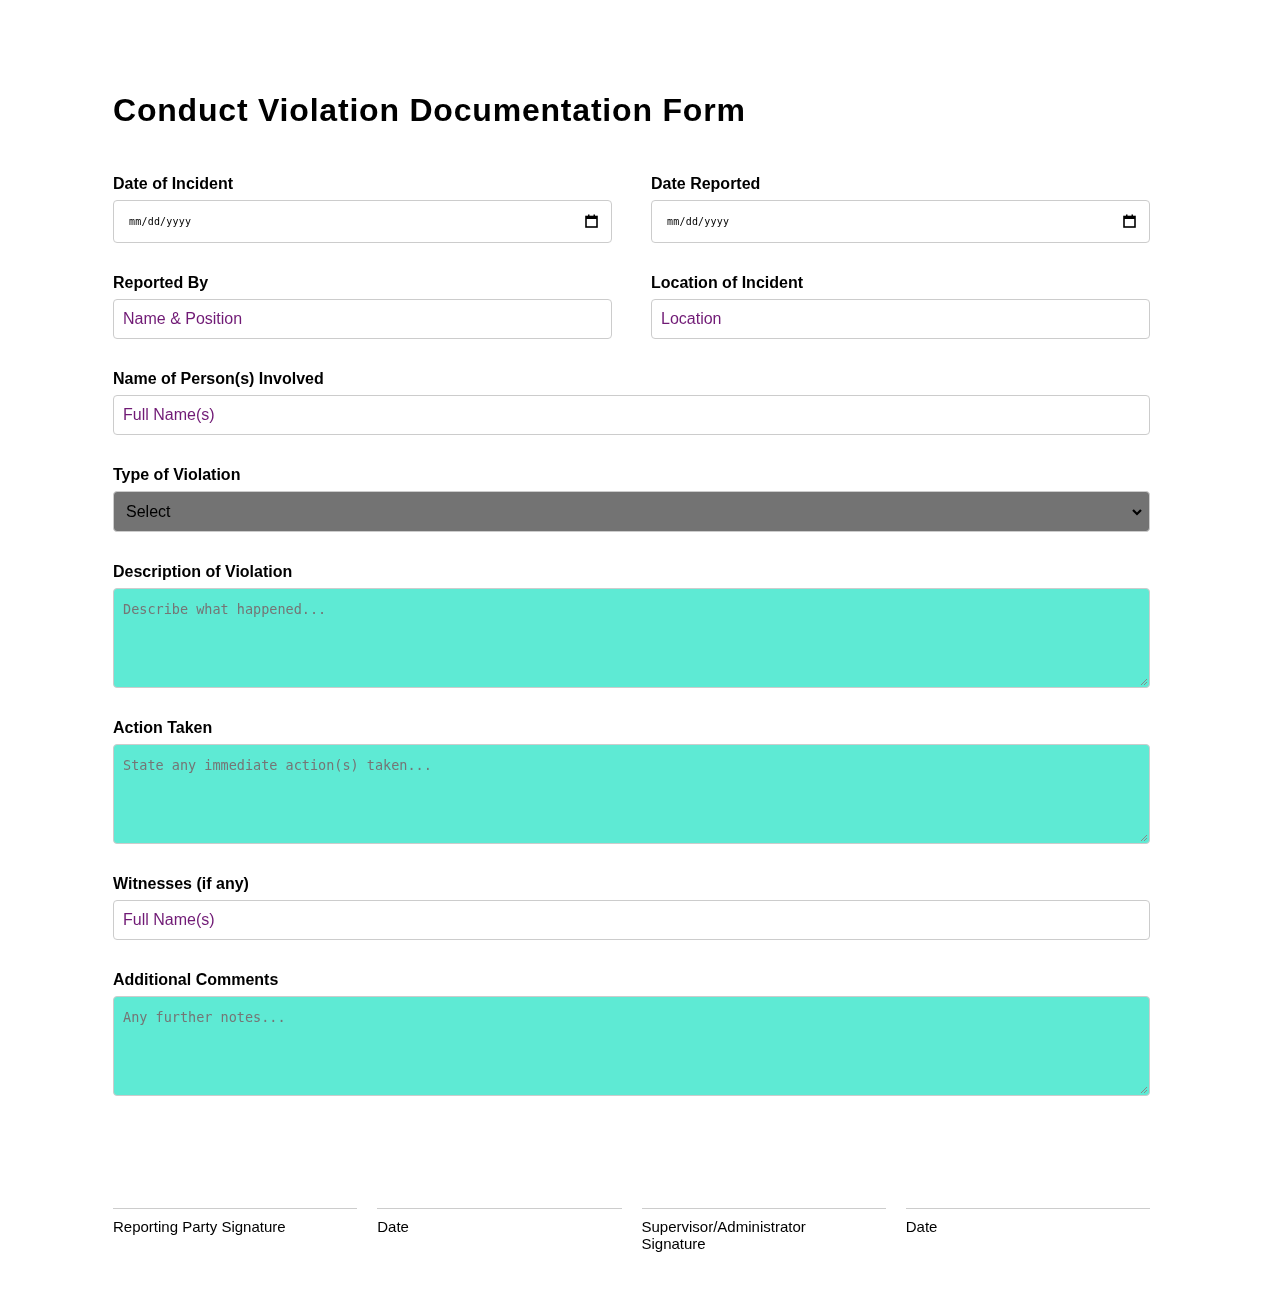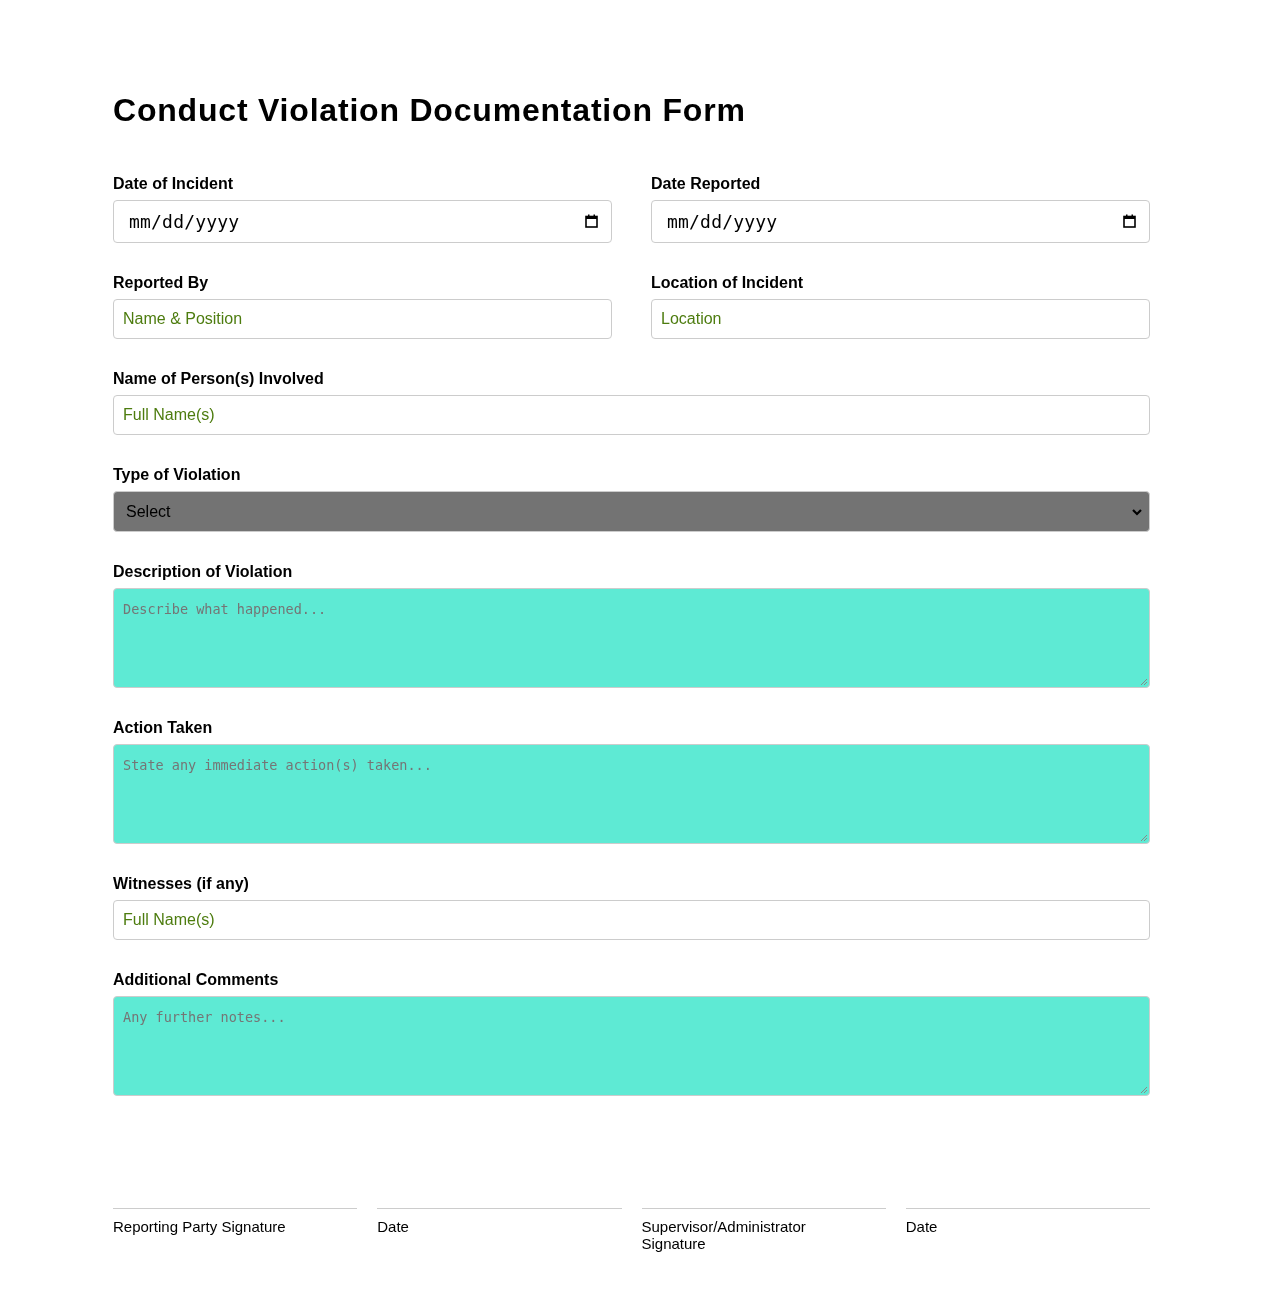--- a/index.html
+++ b/index.html
@@ -43,24 +43,24 @@
       width: 100%;
       height: 40px;
       border: 1px solid #cccccc;
       border-radius: 4px;
       padding: 0 9px;
       font-size: 16px;
       background: #fff;
       position: relative;
     }
     .input.date { height: 43px; }
-    .placeholder { color: #4d7c0f; }
+    .placeholder { color: #701a75; }
     .date-text {
       font-family: "DejaVu Sans Mono", monospace;
-      font-size: 18px;
+      font-size: 10px;
       color: #000;
       letter-spacing: 0.2px;
       padding-left: 6px;
     }
     .cal-icon {
       position: absolute;
       right: 13px;
       top: 13px;
       width: 13px;
       height: 14px;

